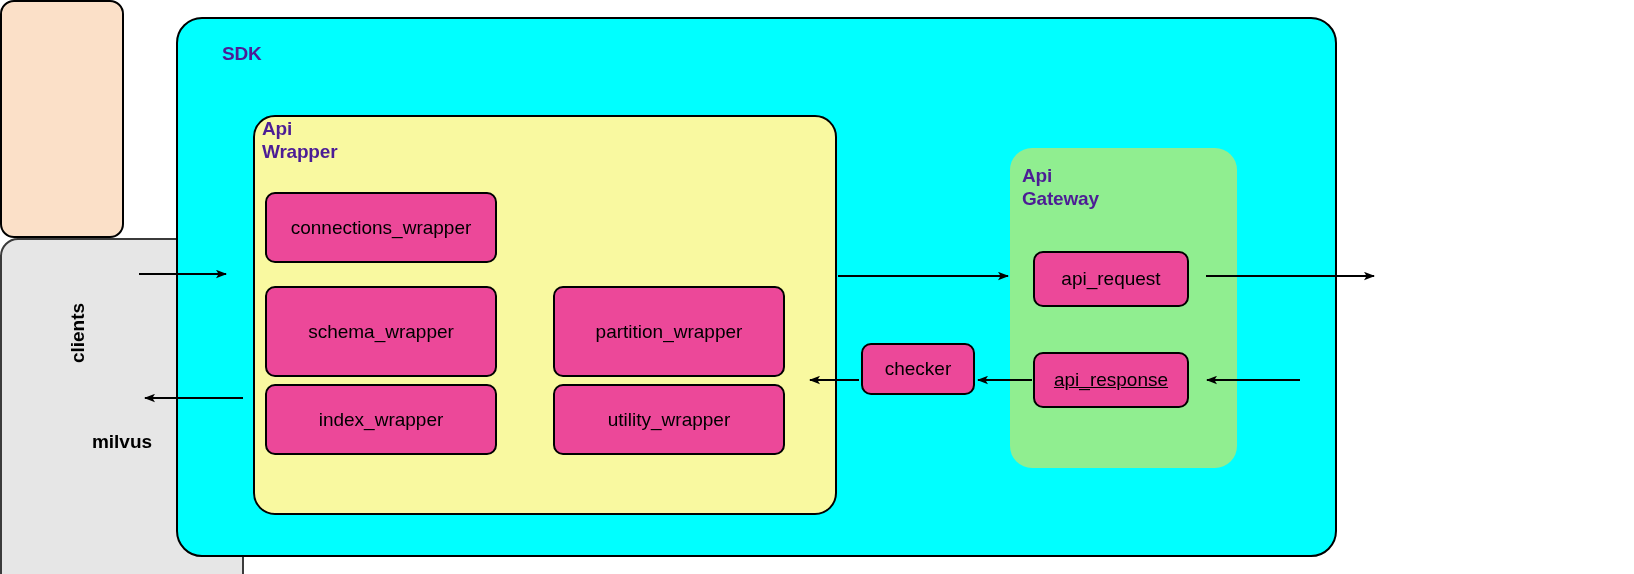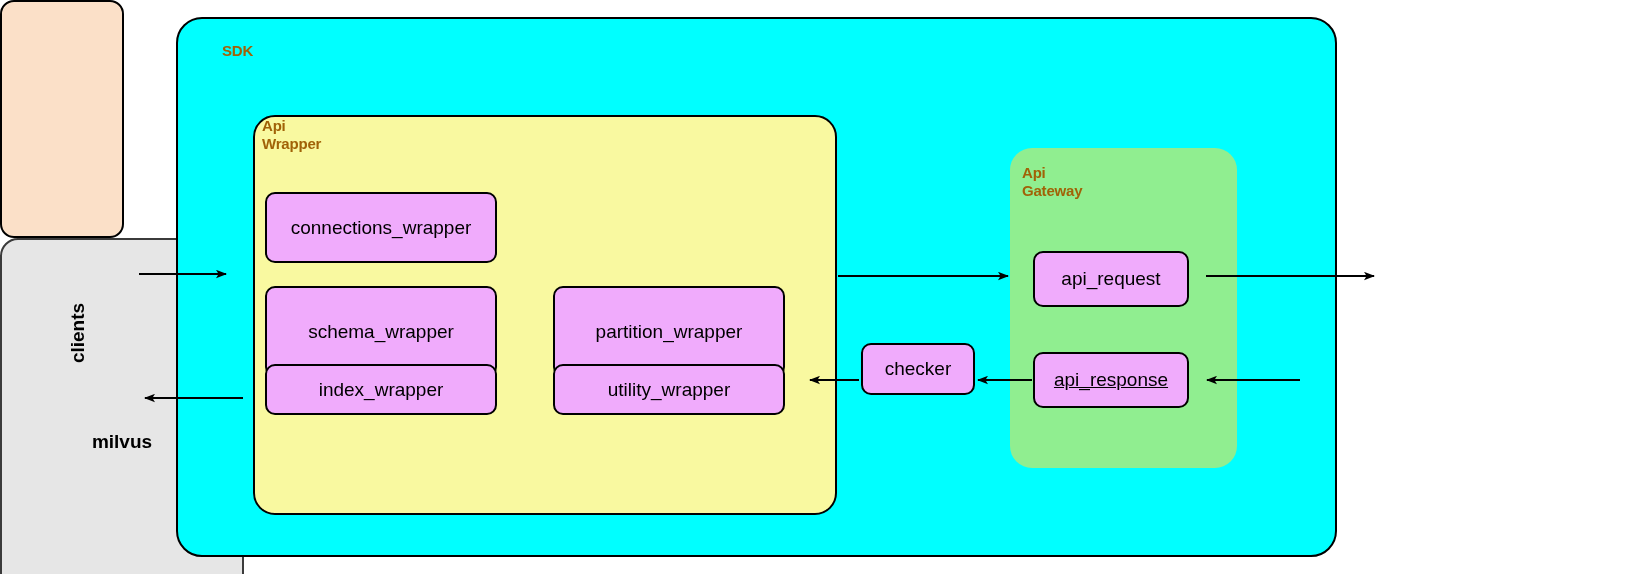--- a/index.html
+++ b/index.html
@@ -37,49 +37,49 @@
     left: 1010px; top: 148px;
     width: 227px; height: 320px;
     background: #90ee90;
     border: none;
     border-radius: 22px;
   }
   
   .group-title {
     position: absolute;
     font-weight: bold;
-    font-size: 15px;
-    color: #a16207;
+    font-size: 19px;
+    color: #4c1d95;
     line-height: 1.22;
     white-space: pre-line;
     letter-spacing: -0.2px;
   }
   .sdk-title   { left: 222px; top: 42px; }
   .wrap-title  { left: 262px; top: 117px; }
   .gw-title    { left: 1022px; top: 164px; }
 
   
   .node {
     position: absolute;
     box-sizing: border-box;
-    background: #f0abfc;
+    background: #ec4899;
     border: 2px solid #000000;
     border-radius: 10px;
     display: flex;
     align-items: center;
     justify-content: center;
     font-size: 19px;
     color: #000000;
     text-align: center;
   }
   .w-col1 { left: 265px; width: 232px; }
   .w-col2 { left: 553px; width: 232px; }
   .w-row1 { top: 192px; height: 71px; }
   .w-row2 { top: 286px; height: 91px; }
-  .w-row3 { top: 364px; height: 51px; text-align: center; }
+  .w-row3 { top: 384px; height: 71px; text-align: center; }
 
   .gw-node { left: 1033px; width: 156px; height: 56px; }
   .gw-req  { top: 251px; }
   .gw-resp { top: 352px; text-decoration: underline; }
 
   .checker-node {
     left: 861px; top: 343px;
     width: 114px; height: 52px;
   }
 

